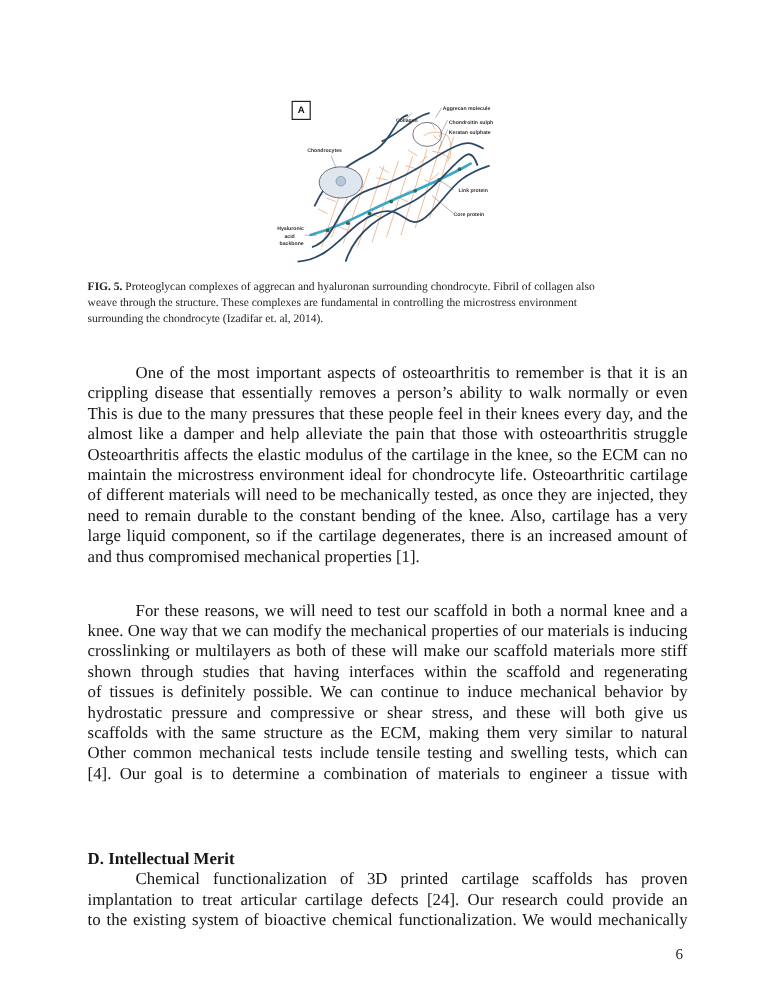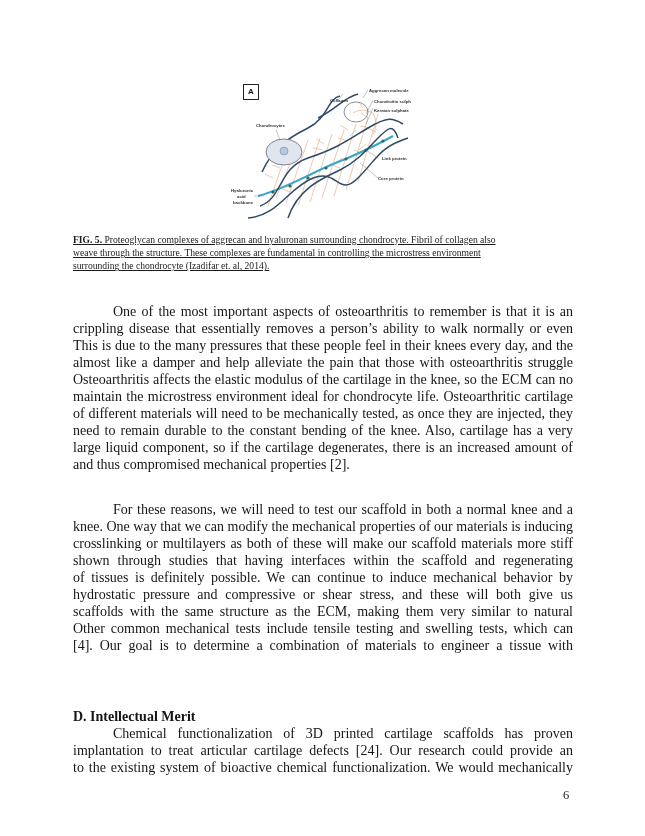--- a/index.html
+++ b/index.html
@@ -13,21 +13,21 @@
   .fig-label { position: absolute; font-family: "Liberation Sans", "DejaVu Sans", sans-serif;
                font-size: 4.3px; font-weight: bold; color: #333; white-space: nowrap; line-height: 5px; }
   .panel-box { position: absolute; left: 15px; top: 6px; width: 14px; height: 14px;
                border: 1px solid #222; font-family: "Liberation Sans", sans-serif; font-weight: bold;
                font-size: 8px; line-height: 14px; text-align: center; color: #111; background:#fff; }
 
   
   .caption { position: absolute; left: 73px; top: 233px; width: 500px;
              font-size: 9.6px; line-height: 13.2px; color: #1c1c1c; }
   .caption .lbl { font-weight: bold; }
-  .caption .cl { display: block; white-space: nowrap; text-decoration: underline; }
+  .caption .cl { display: block; white-space: nowrap; }
 
   
   .body { position: absolute; left: 73px; width: 500px; font-size: 14px; color: #151515; margin-top: 12px; }
   .line { display: block; height: 17px; line-height: 17px; white-space: nowrap; }
   .line.j { text-align: justify; text-align-last: justify; white-space: normal; overflow: hidden; }
   .line.indent { padding-left: 40px; }
   .heading { font-weight: bold; }
 
   .pagenum { position: absolute; left: 563px; top: 788px; font-size: 12.5px; color: #222; }
 </style>
@@ -104,21 +104,21 @@
   <div class="body" style="top:291px;">
     <span class="line j indent">One of the most important aspects of osteoarthritis to remember is that it is an incredibly</span>
     <span class="line j">crippling disease that essentially removes a person’s ability to walk normally or even walk at all.</span>
     <span class="line j">This is due to the many pressures that these people feel in their knees every day, and the</span>
     <span class="line j">almost like a damper and help alleviate the pain that those with osteoarthritis struggle with.</span>
     <span class="line j">Osteoarthritis affects the elastic modulus of the cartilage in the knee, so the ECM can no longer</span>
     <span class="line j">maintain the microstress environment ideal for chondrocyte life.  Osteoarthritic cartilage has a</span>
     <span class="line j">of different materials will need to be mechanically tested, as once they are              injected, they</span>
     <span class="line j">need to remain durable to the constant bending of the knee. Also, cartilage has a                  very</span>
     <span class="line j">large liquid component, so if the cartilage degenerates, there is an increased amount of        water</span>
-    <span class="line">and thus compromised mechanical properties [2].</span>
+    <span class="line">and thus compromised mechanical properties [1].</span>
   </div>
 
   <div class="body" style="top:489px;">
     <span class="line j indent">For these reasons, we will need to test our scaffold in both a normal knee and a diseased</span>
     <span class="line j">knee.  One way that we can modify the mechanical properties of our materials is inducing</span>
     <span class="line j">crosslinking or multilayers as both of these will make our scaffold materials more stiff [2]. It is</span>
     <span class="line j">shown through studies that having interfaces within the scaffold and regenerating different types</span>
     <span class="line j">of tissues is definitely possible. We can continue to induce mechanical behavior by imposing</span>
     <span class="line j">hydrostatic pressure and compressive or shear stress, and these will both give us properties and</span>
     <span class="line j">scaffolds with the same structure as the ECM, making them very similar to natural cartilage [3].</span>

